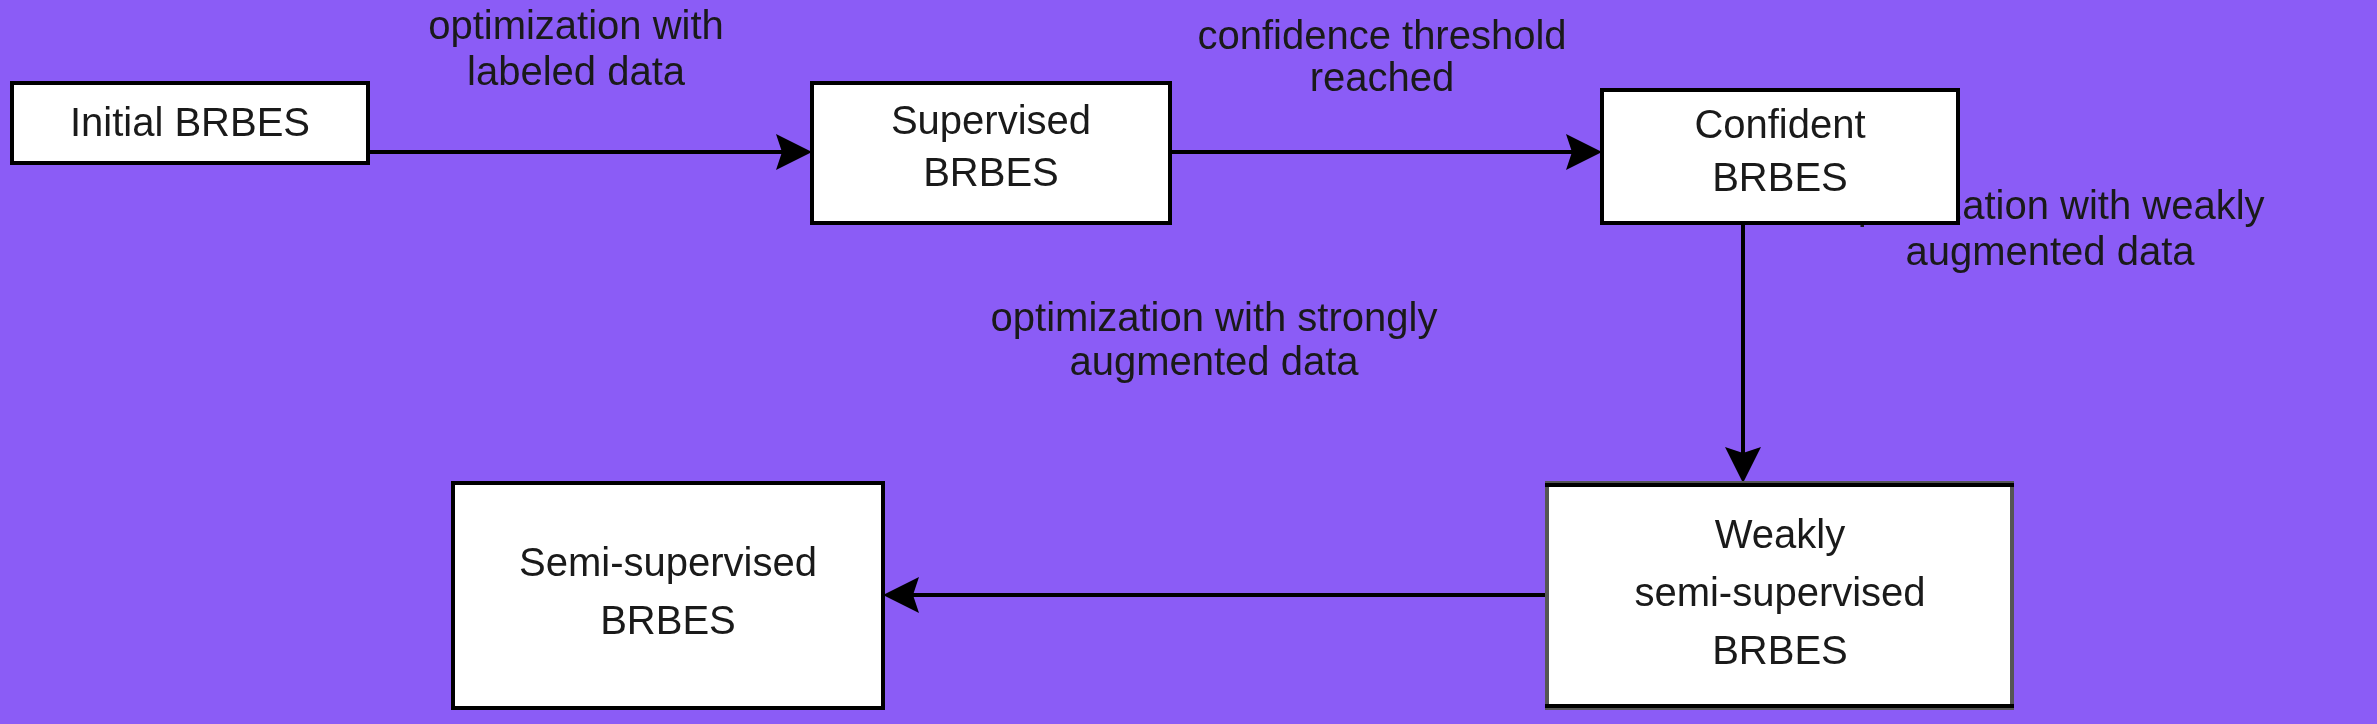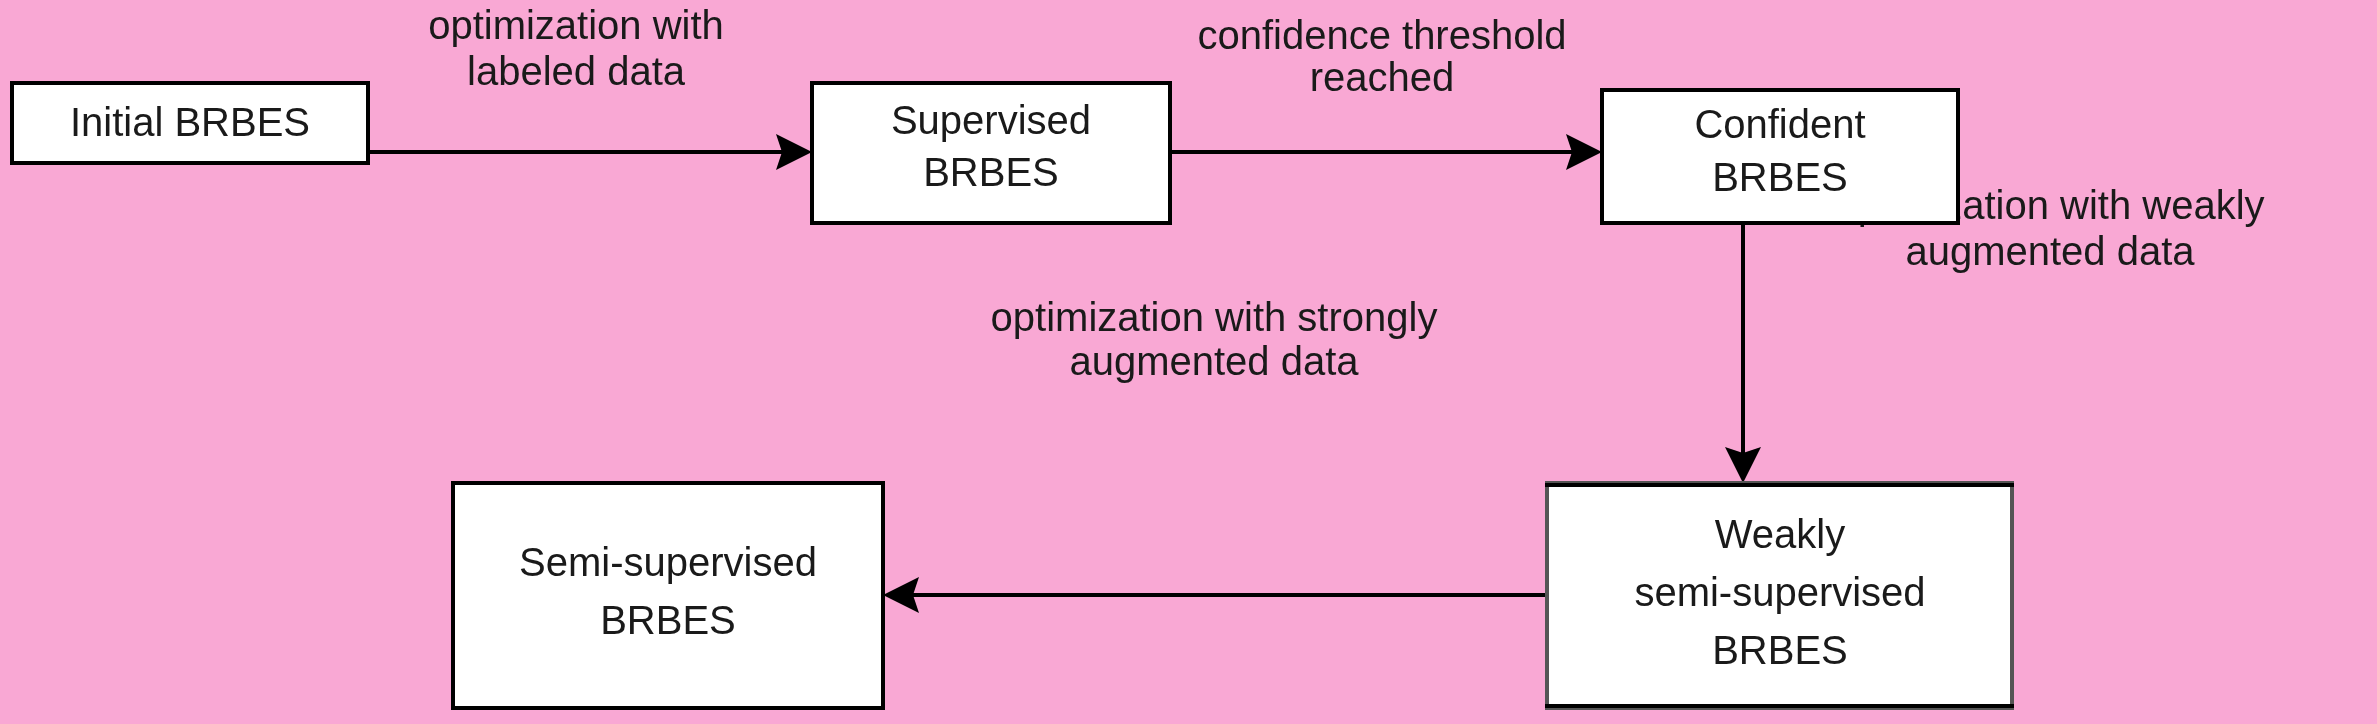--- a/index.html
+++ b/index.html
@@ -7,21 +7,21 @@
     padding: 0;
     background: #ffffff;
   }
   body {
     font-family: "Liberation Sans", sans-serif;
   }
   #diagram-root {
     position: relative;
     width: 2377px;
     height: 724px;
-    background: #f9a8d4;
+    background: #8b5cf6;
     overflow: hidden;
   }
   svg.flow {
     position: absolute;
     top: 0;
     left: 0;
     width: 2377px;
     height: 724px;
     display: block;
   }

